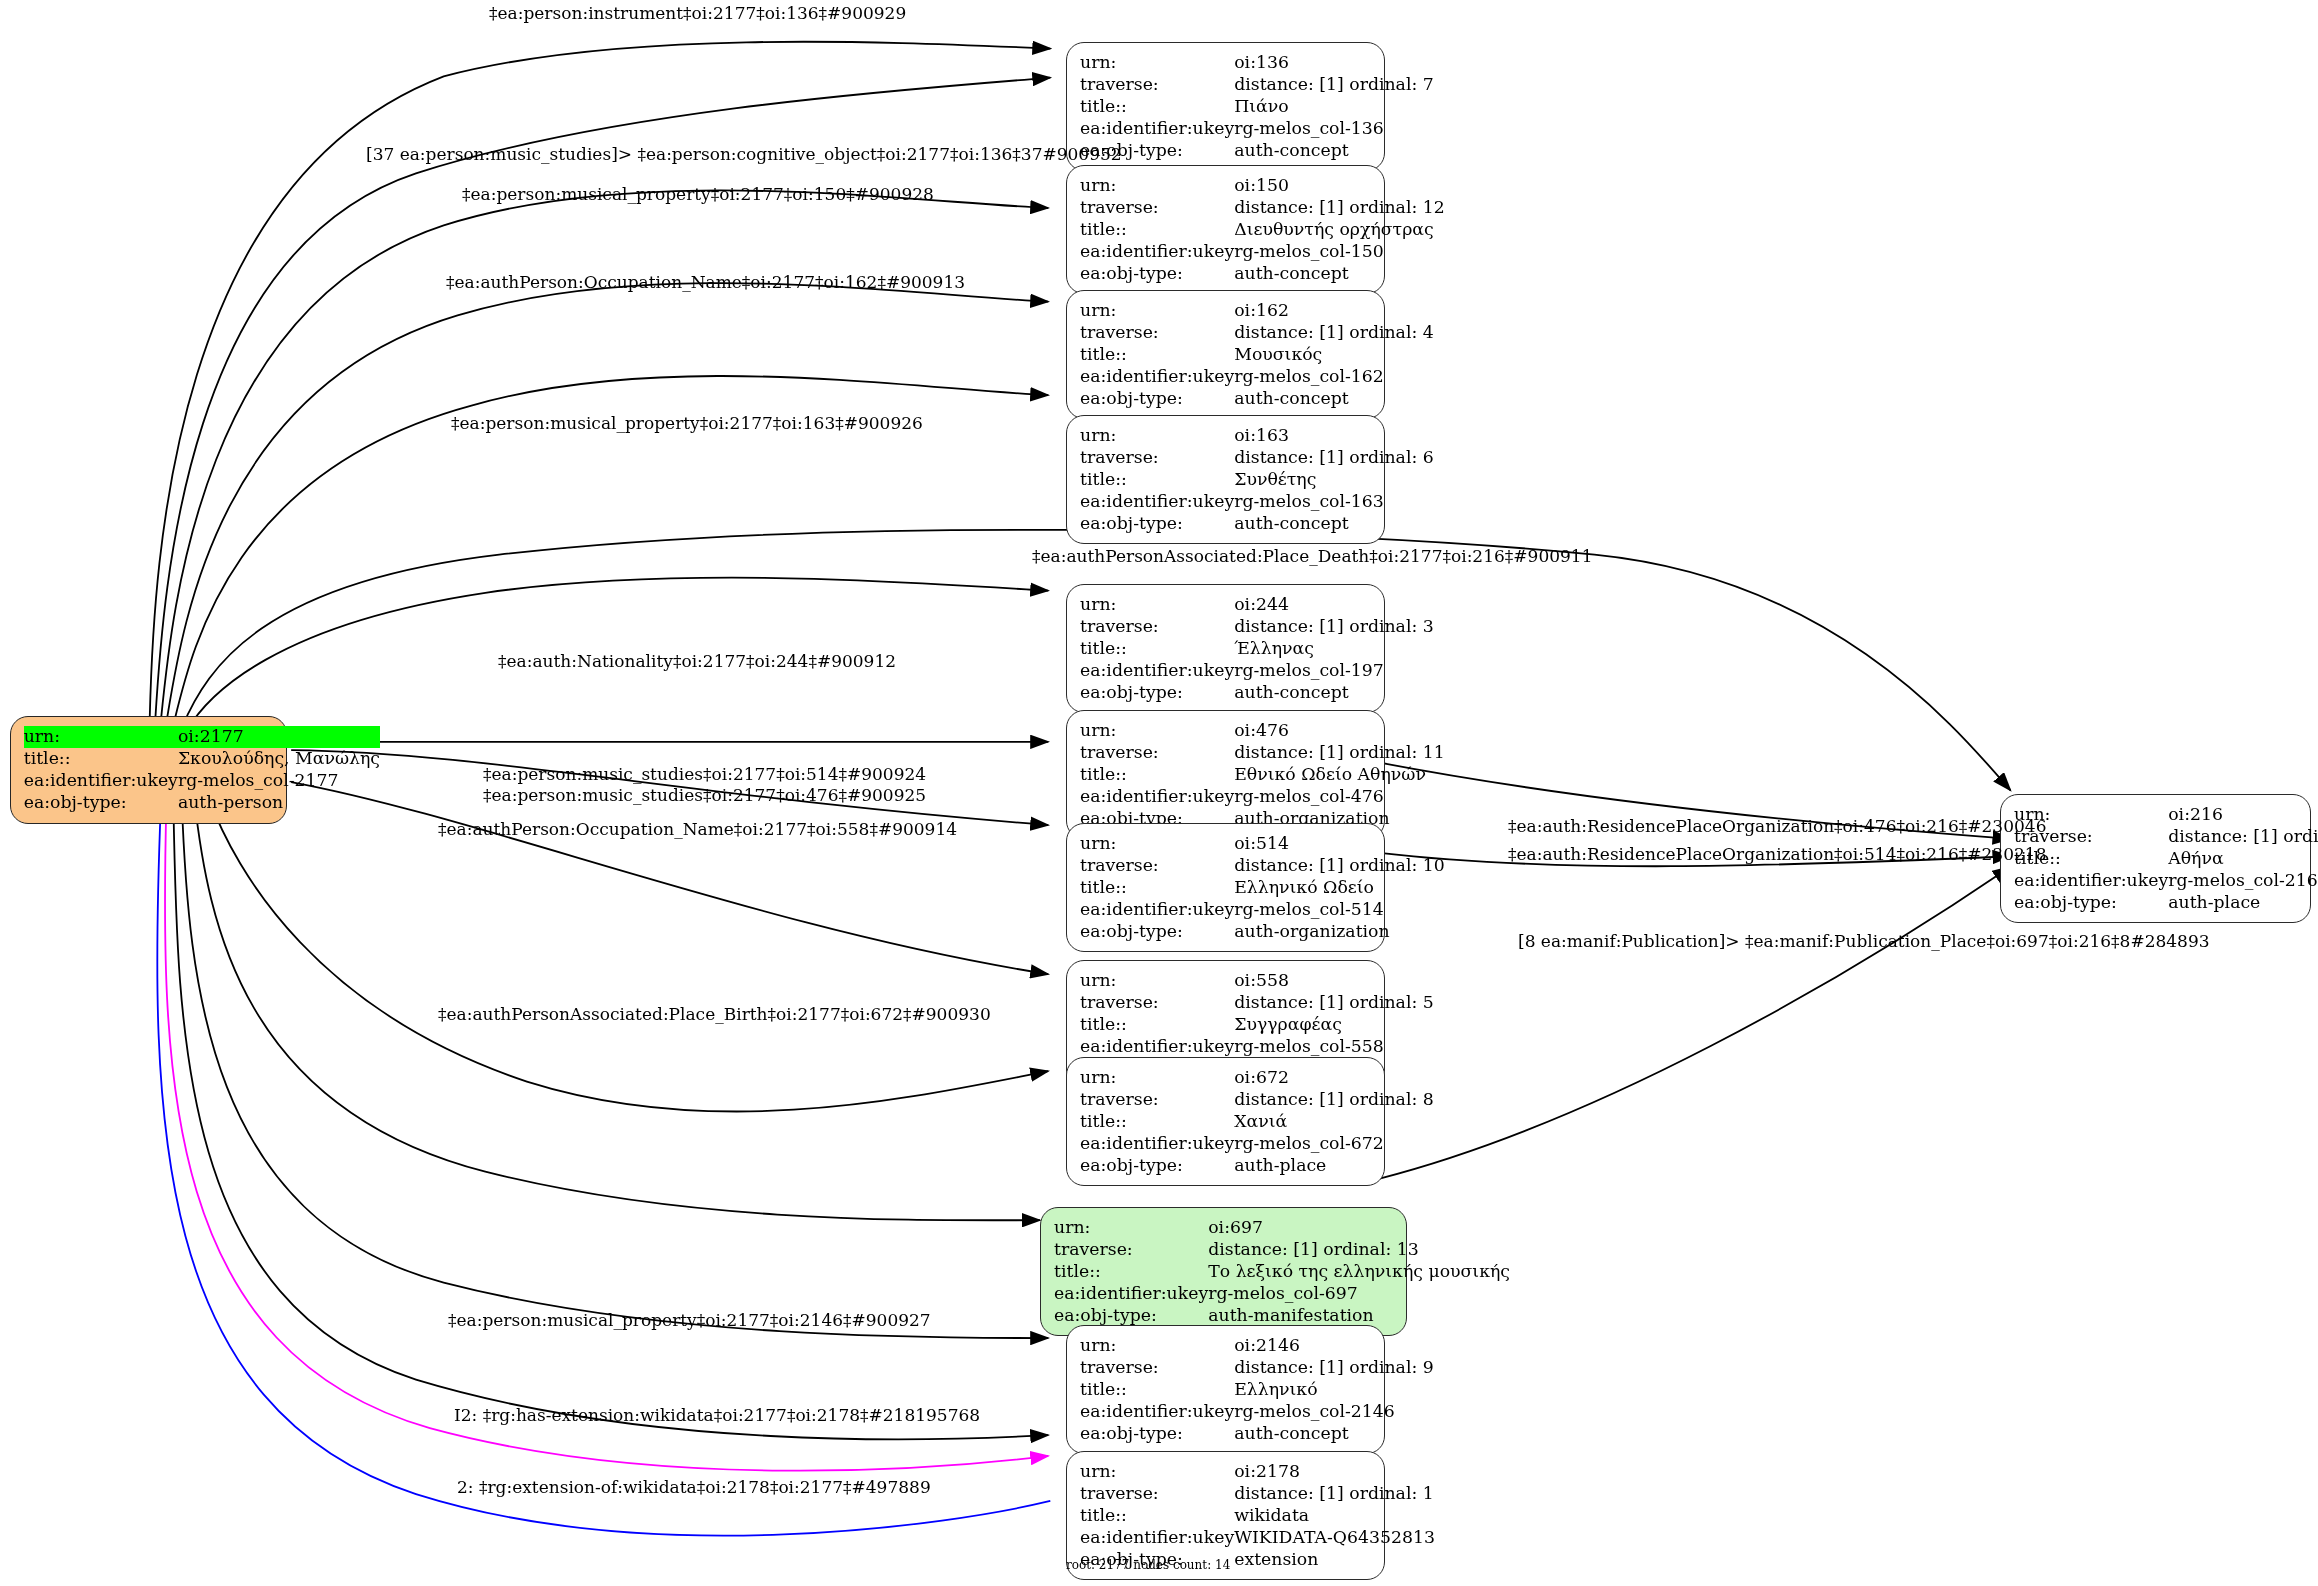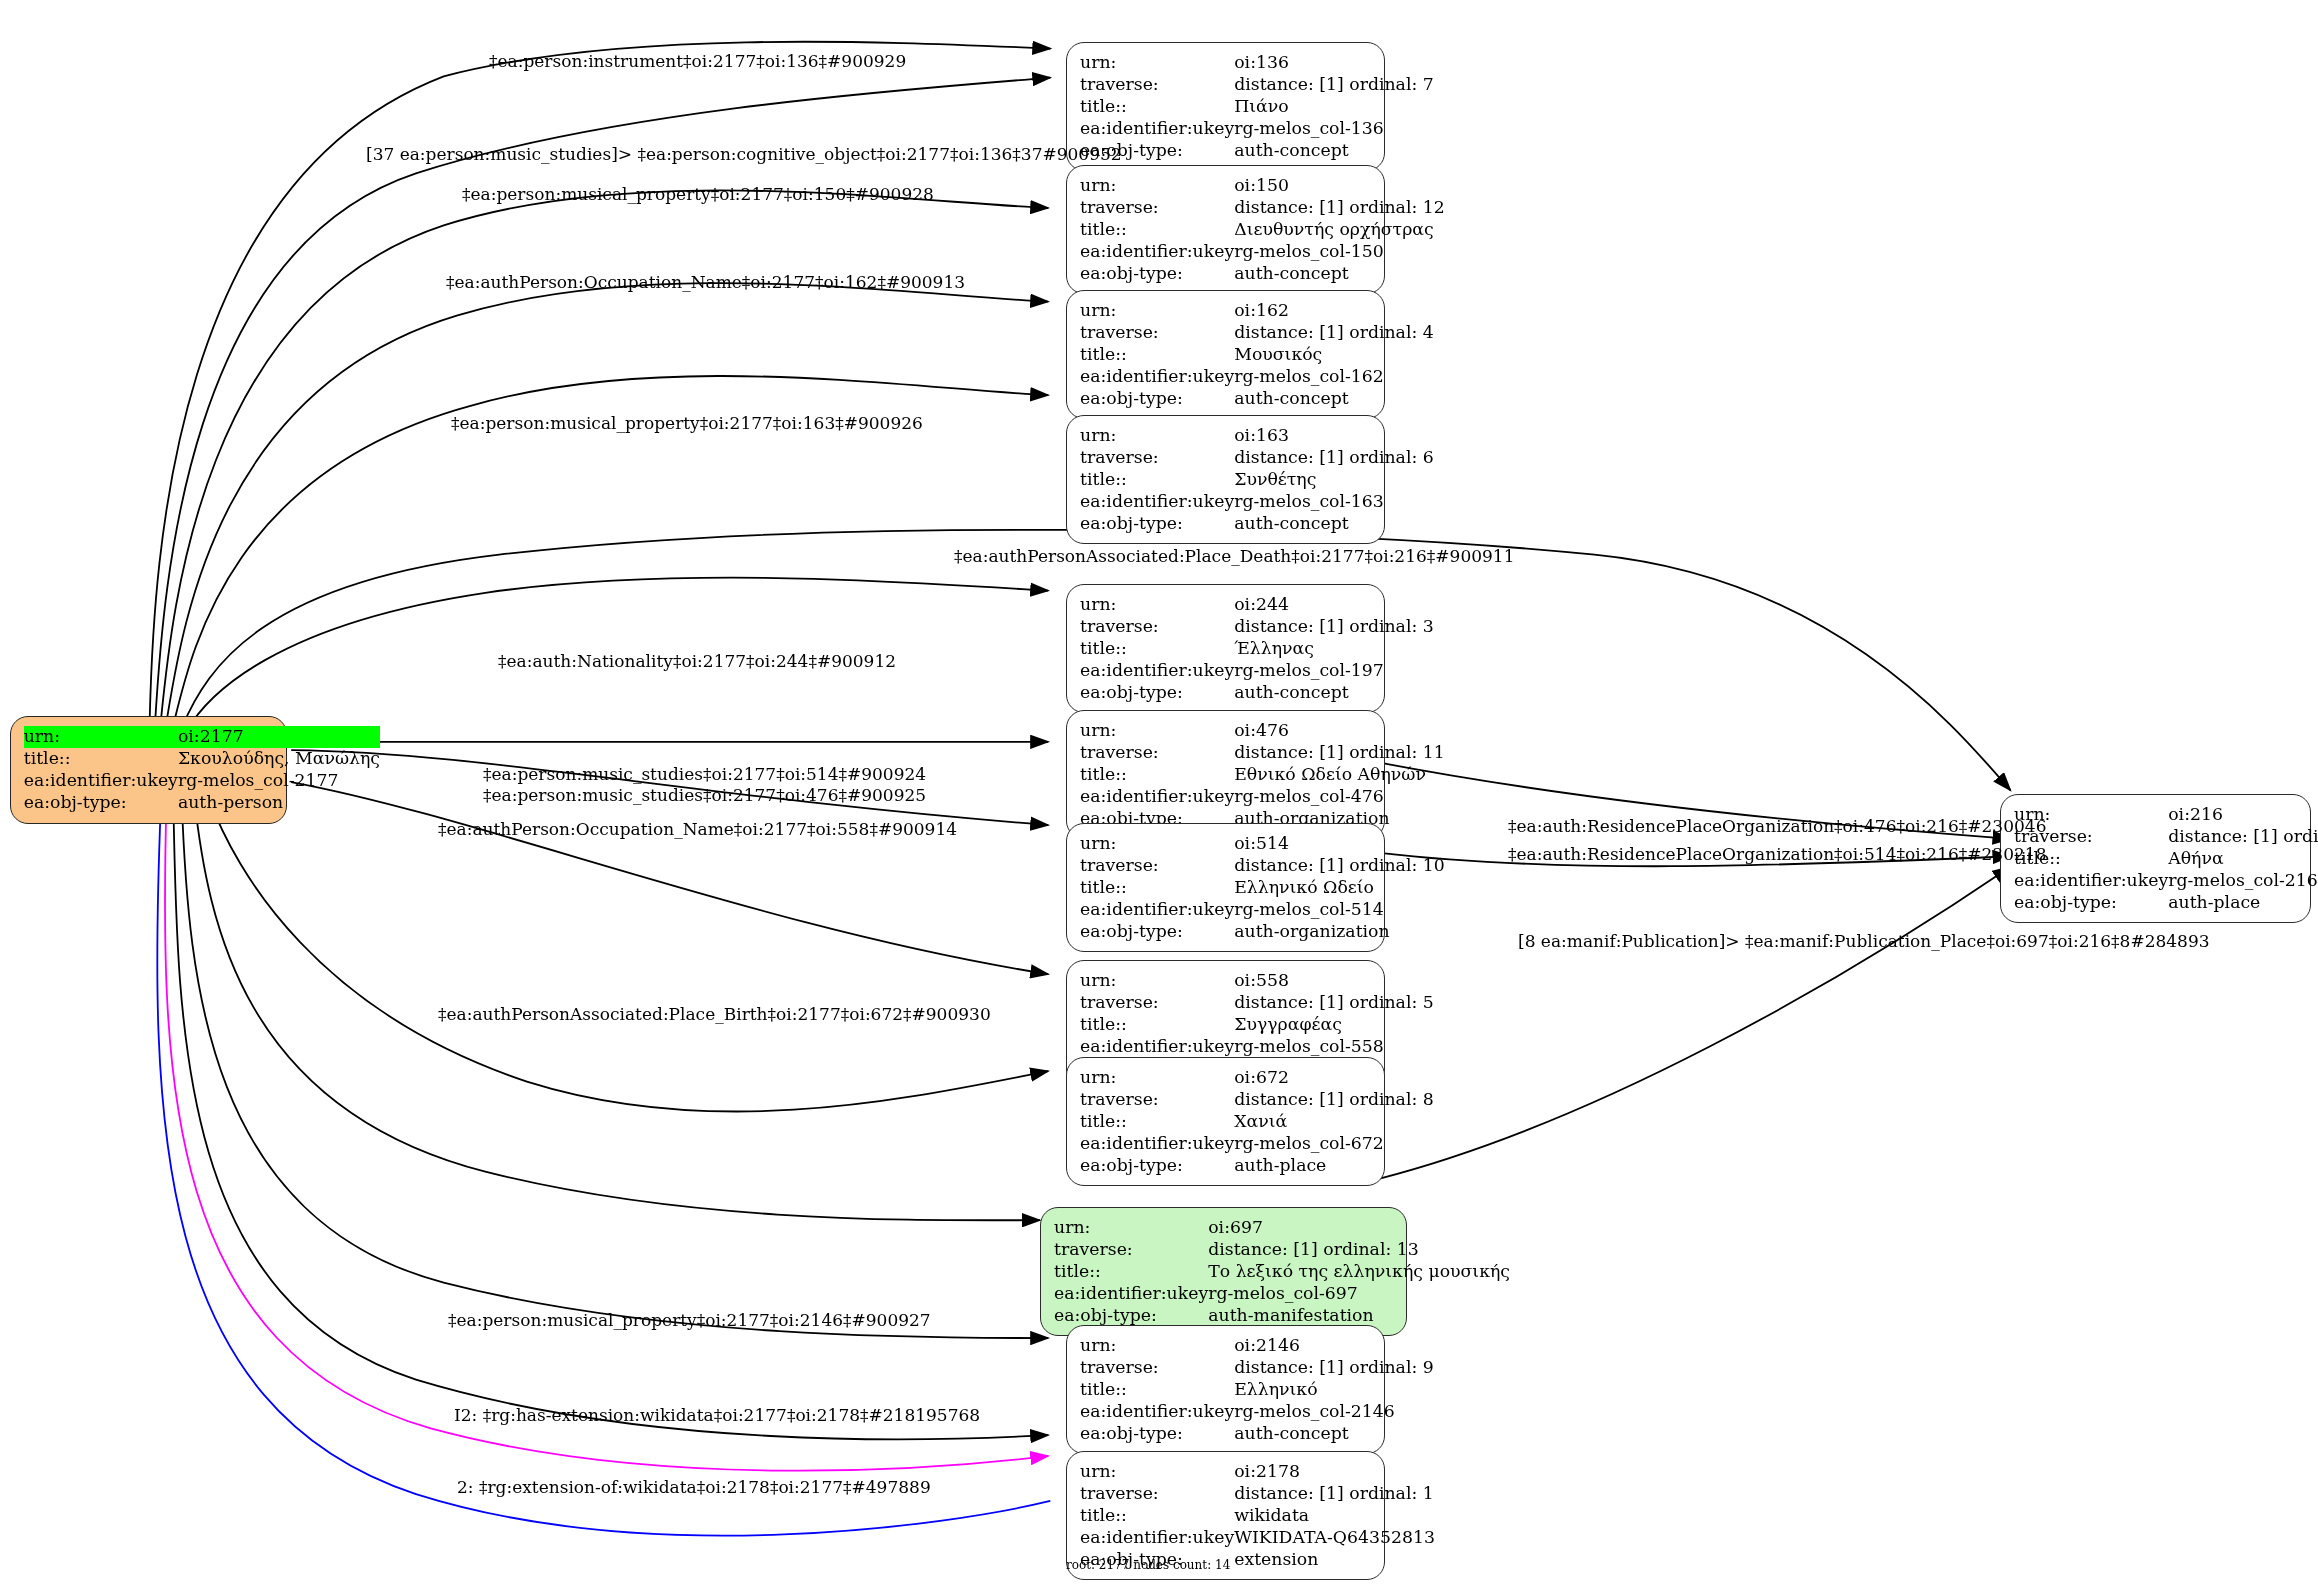--- a/index.html
+++ b/index.html
@@ -483,26 +483,26 @@
             <td class="val">rg-melos_col-216</td>
           </tr>
       <tr>
             <td class="key">ea:obj-type:</td>
             <td class="val">auth-place</td>
           </tr>
     </tbody>
       </table>
   </div>
 
-  <div class="edge-label" style="left:489px;  top:4.9px;margin-top:48px;">‡ea:person:instrument‡oi:2177‡oi:136‡#900929</div>
+  <div class="edge-label" style="left:489px;  top:4.9px;">‡ea:person:instrument‡oi:2177‡oi:136‡#900929</div>
   <div class="edge-label" style="left:366px;  top:146px;">[37 ea:person:music_studies]&gt; ‡ea:person:cognitive_object‡oi:2177‡oi:136‡37#900952</div>
   <div class="edge-label" style="left:462px;  top:186px;">‡ea:person:musical_property‡oi:2177‡oi:150‡#900928</div>
   <div class="edge-label" style="left:446px;  top:274px;">‡ea:authPerson:Occupation_Name‡oi:2177‡oi:162‡#900913</div>
   <div class="edge-label" style="left:451px;  top:415px;">‡ea:person:musical_property‡oi:2177‡oi:163‡#900926</div>
-  <div class="edge-label" style="left:954px; top:548px;">‡ea:authPersonAssociated:Place_Death‡oi:2177‡oi:216‡#900911</div>
+  <div class="edge-label" style="left:1032px; top:548px;">‡ea:authPersonAssociated:Place_Death‡oi:2177‡oi:216‡#900911</div>
   <div class="edge-label" style="left:498px;  top:653px;">‡ea:auth:Nationality‡oi:2177‡oi:244‡#900912</div>
   <div class="edge-label" style="left:483px;  top:747px;margin-top:40px;">‡ea:person:music_studies‡oi:2177‡oi:476‡#900925</div>
   <div class="edge-label" style="left:483px;  top:766px;">‡ea:person:music_studies‡oi:2177‡oi:514‡#900924</div>
   <div class="edge-label" style="left:438px;  top:821px;">‡ea:authPerson:Occupation_Name‡oi:2177‡oi:558‡#900914</div>
   <div class="edge-label" style="left:438px;  top:1006px;">‡ea:authPersonAssociated:Place_Birth‡oi:2177‡oi:672‡#900930</div>
   <div class="edge-label" style="left:448px;  top:1312px;">‡ea:person:musical_property‡oi:2177‡oi:2146‡#900927</div>
   <div class="edge-label" style="left:454px;  top:1407px;">I2: ‡rg:has-extension:wikidata‡oi:2177‡oi:2178‡#218195768</div>
   <div class="edge-label" style="left:457px;  top:1479px;">2: ‡rg:extension-of:wikidata‡oi:2178‡oi:2177‡#497889</div>
   <div class="edge-label" style="left:1508px; top:818px;">‡ea:auth:ResidencePlaceOrganization‡oi:476‡oi:216‡#230046</div>
   <div class="edge-label" style="left:1508px; top:846px;">‡ea:auth:ResidencePlaceOrganization‡oi:514‡oi:216‡#230218</div>

